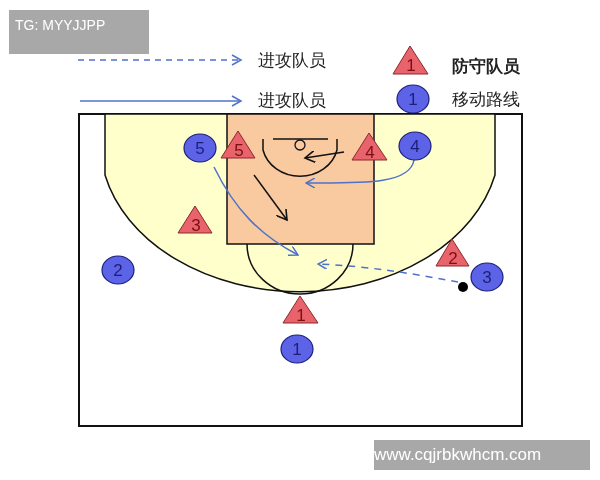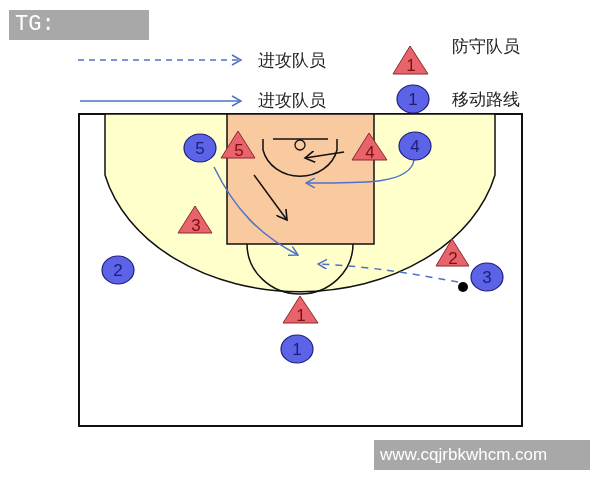--- a/index.html
+++ b/index.html
@@ -1,23 +1,23 @@
 <!DOCTYPE html>
 <html><head>
 <meta charset="utf-8">
 <style>
   html, body { margin: 0; padding: 0; background: #ffffff; }
   body { width: 600px; height: 480px; position: relative; overflow: hidden;
          font-family: "DejaVu Sans", sans-serif; }
-  .watermark-tl { position: absolute; left: 9px; top: 10px; width: 140px; height: 30px;
-         background: #a8a8a8; color: #ffffff; font-family: Liberation Mono, monospace;
-         font-size: 22px; line-height: 30px; padding-left: 6px; box-sizing: border-box; }
+  .watermark-tl { position: absolute; left: 9px; top: 10px; width: 140px; height: 44px;
+         background: #a8a8a8; color: #ffffff; font-family: Liberation Sans, sans-serif;
+         font-size: 14px; line-height: 30px; padding-left: 6px; box-sizing: border-box; }
   .watermark-br { position: absolute; left: 374px; top: 440px; width: 216px; height: 30px;
          background: #a8a8a8; color: #ffffff; font-family: "Liberation Sans", sans-serif;
-         font-size: 17px; line-height: 30px; padding-left: 6px; box-sizing: border-box; }
+         font-size: 17px; line-height: 30px; box-sizing: border-box; }
   .legend-label { position: absolute; font-size: 17px; color: #222; line-height: 20px; }
   svg { position: absolute; left: 0; top: 0; }
   .num { font-family: "Liberation Sans", sans-serif; font-size: 17px; text-anchor: middle; }
 </style>
 </head>
 <body>
 
 <div class="watermark-tl">TG: MYYJJPP</div>
 
 <svg width="600" height="480" viewBox="0 0 600 480">
@@ -115,16 +115,16 @@
     <text class="num" x="415" y="152" fill="#1c1f7a">4</text>
   </g>
   <g>
     <ellipse cx="200" cy="148" rx="16" ry="14" fill="#5c63e6" stroke="#1c1f7a" stroke-width="1.2"></ellipse>
     <text class="num" x="200" y="154" fill="#1c1f7a">5</text>
   </g>
 </svg>
 
 <div class="legend-label" style="left:258px; top:50px;">进攻队员</div>
 <div class="legend-label" style="left:258px; top:90px;">进攻队员</div>
-<div class="legend-label" style="left:452px; top:36px;">防守队员</div>
+<div class="legend-label" style="left:452px; top:56px;font-weight:bold;">防守队员</div>
 <div class="legend-label" style="left:452px; top:89px;">移动路线</div>
 
 <div class="watermark-br">www.cqjrbkwhcm.com</div>
 
 </body></html>

